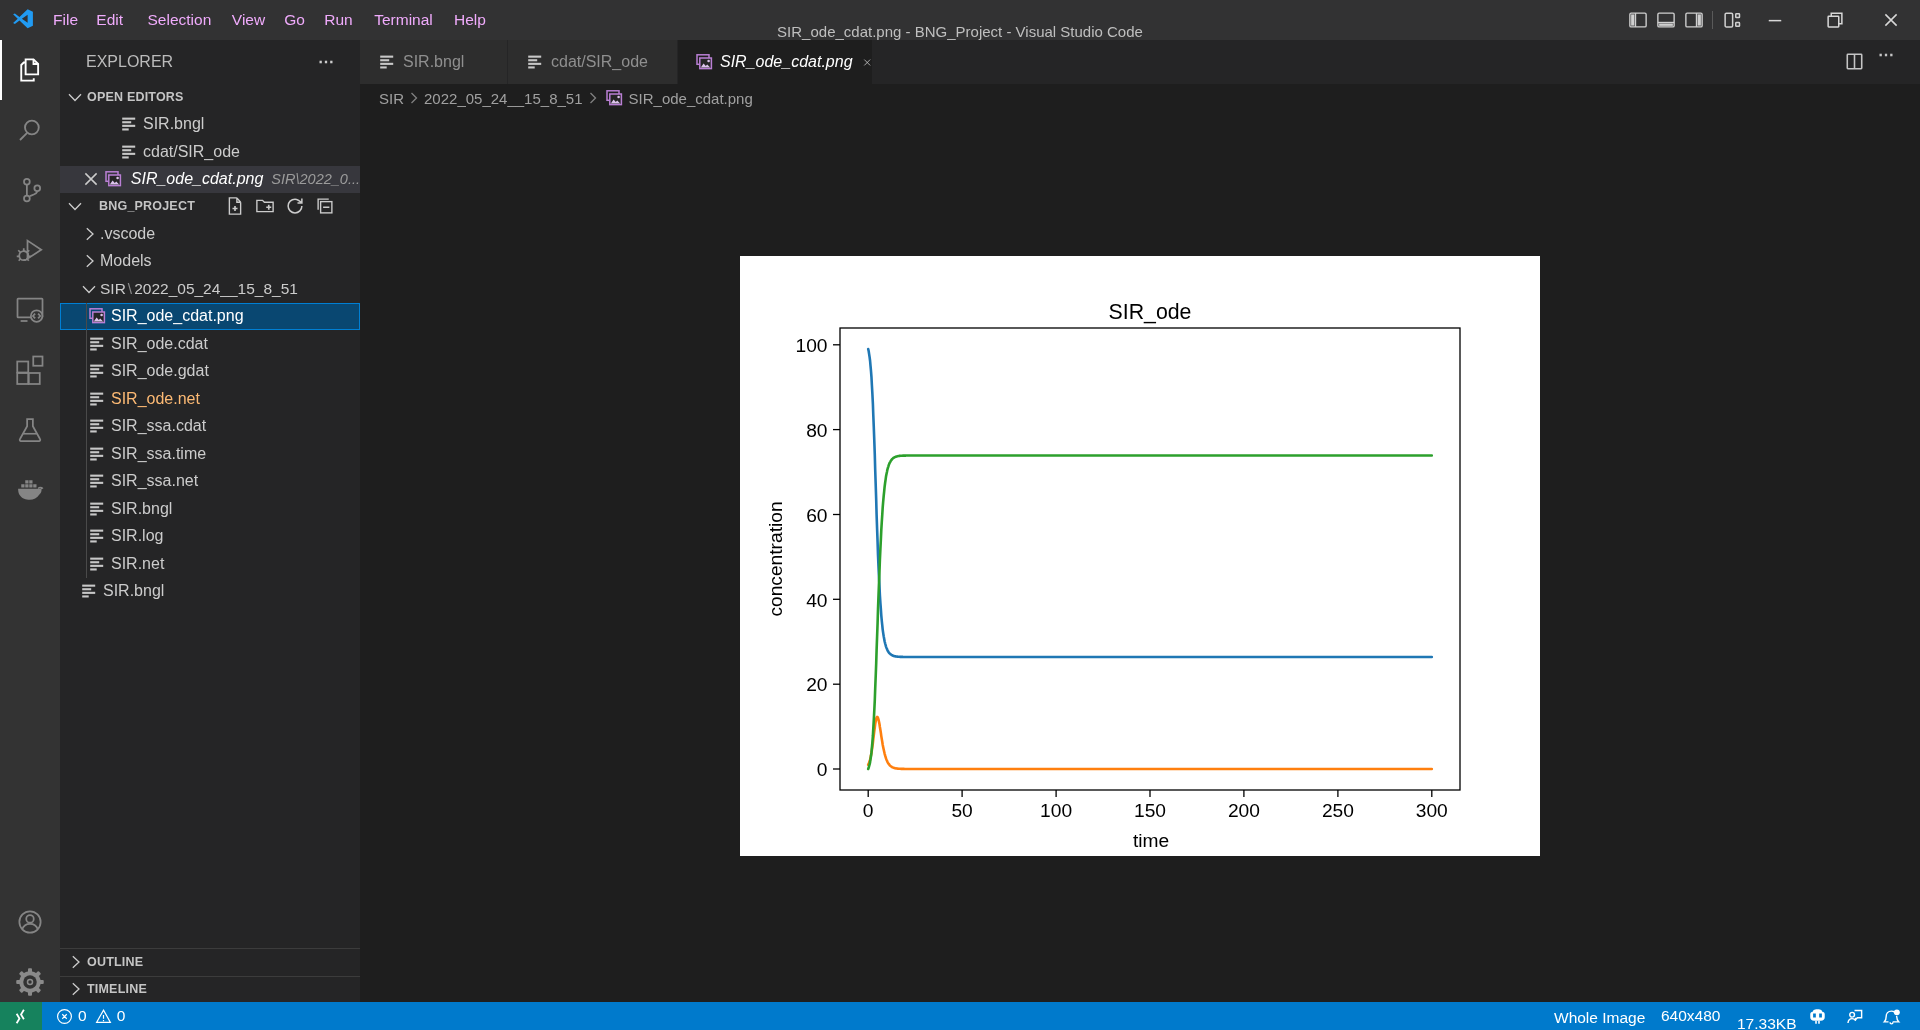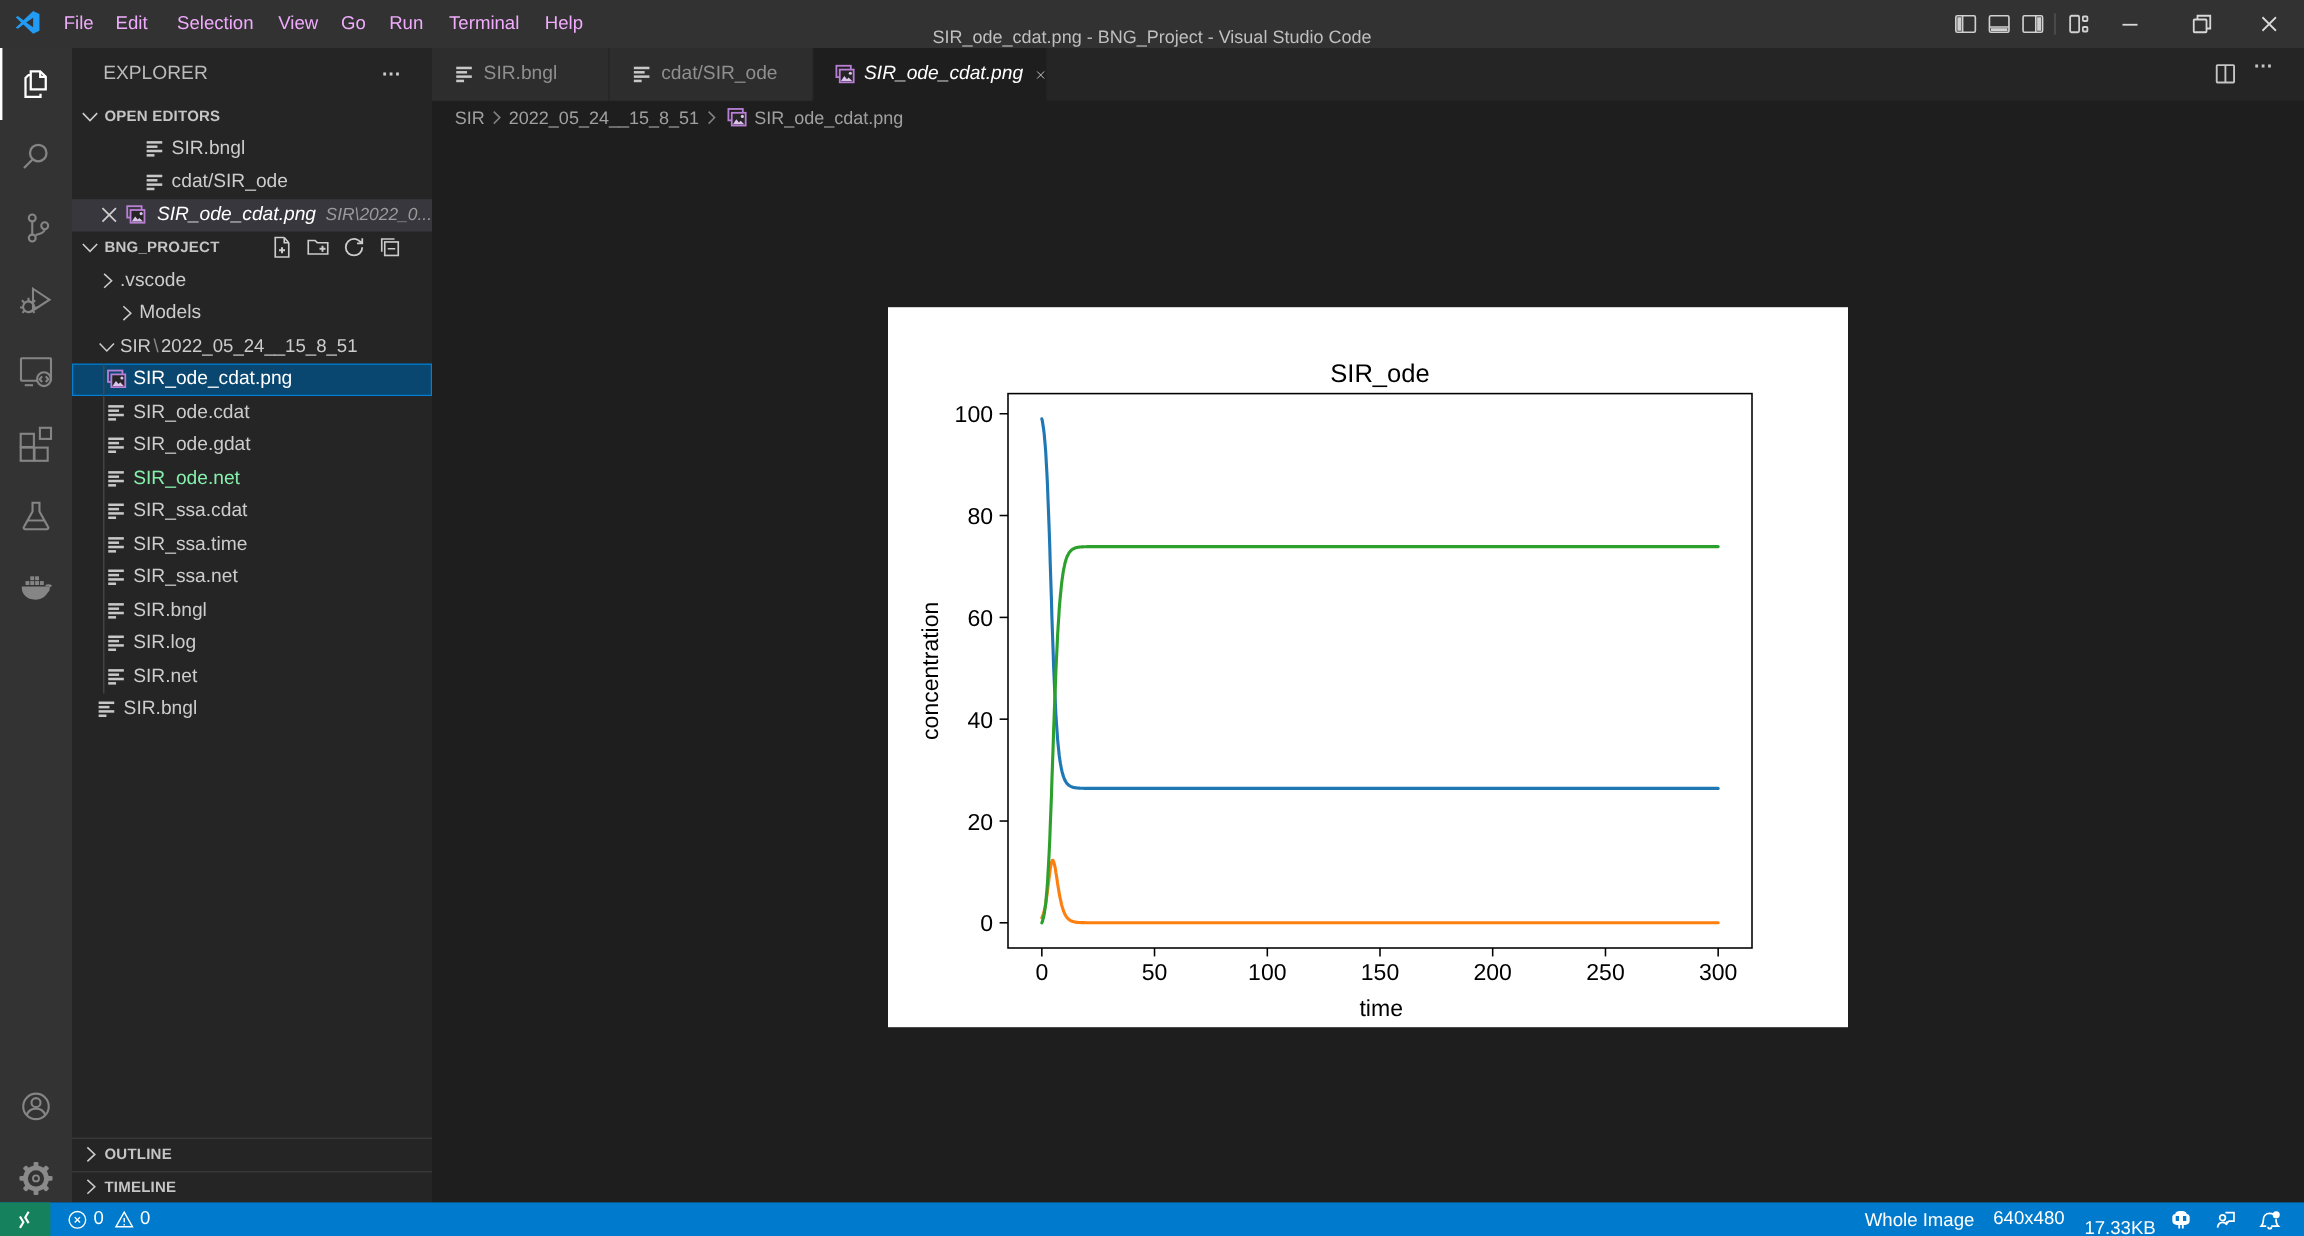--- a/index.html
+++ b/index.html
@@ -205,21 +205,21 @@
         <path d="M6.8 15.6 L9.6 11.4 L11.8 14 L13.2 12.6 L16.2 15.6 Z" fill="#dcc3ec"></path>
         <circle cx="14.6" cy="9" r="1.3" fill="#dcc3ec"></circle>
       </svg>
       <span style="font-style:italic;color:#ffffff">SIR_ode_cdat.png</span>
       <span style="font-style:italic;color:#9b9b9b;font-size:14.5px;margin-left:8px">SIR\2022_0...</span>
     </div>
 <div class="srow shead" style="left:7px;top:152.5px;width:290px">
       <svg class="ic" viewBox="0 0 16 16" width="16" height="16" style="margin:0 3px 0 0" fill="none" stroke="#cccccc" stroke-width="1.3">
         <path d="M2 5.3 L8 11.5 L14 5.3"></path>
       </svg>
-      <span style="margin-left:1px">BNG_PROJECT</span>
+      <span style="margin-left:13px">BNG_PROJECT</span>
       <span style="position:absolute;right:112px;top:3px"><svg viewBox="0 0 16 16" width="20" height="20" fill="none" stroke="#cccccc" stroke-width="1.1">
           <path d="M9.5 1.5 H3.5 V14.5 H12.5 V5 M9.5 1.5 L12.5 5 M9.5 1.5 V5 H12.5"></path>
           <path d="M8 8 V12 M6 10 H10" stroke-width="1.3"></path>
         </svg></span>
       <span style="position:absolute;right:82px;top:3px"><svg viewBox="0 0 16 16" width="20" height="20" fill="none" stroke="#cccccc" stroke-width="1.1">
           <path d="M1.5 3.5 H6 L7.5 5 H14.5 V12.5 H1.5 Z"></path>
           <path d="M11 7 V11 M9 9 H13" stroke-width="1.3"></path>
         </svg></span>
       <span style="position:absolute;right:52px;top:3px"><svg viewBox="0 0 16 16" width="20" height="20" fill="none" stroke="#cccccc" stroke-width="1.2">
           <path d="M13.5 8 A5.5 5.5 0 1 1 8 2.5 C10.5 2.5 12 4 13.5 5.5 M13.5 2 V5.5 H10"></path>
@@ -229,21 +229,21 @@
           <path d="M6.5 9 H11.5 M2.5 11 V2.5 H11"></path>
         </svg></span>
     </div>
 <div class="srow" style="left:0;top:180px;width:300px;">
       <span style="width:21px"></span>
       <svg class="ic" viewBox="0 0 16 16" width="16" height="16" style="margin:0 3px 0 0" fill="none" stroke="#cccccc" stroke-width="1.3">
         <path d="M5.8 2.2 L12 8 L5.8 13.8"></path>
       </svg>
       <span style="color:#cccccc">.vscode</span>
     </div>
-<div class="srow" style="left:16px;top:207.5px;width:300px;">
+<div class="srow" style="left:0;top:207.5px;width:300px;">
       <span style="width:21px"></span>
       <svg class="ic" viewBox="0 0 16 16" width="16" height="16" style="margin:0 3px 0 0" fill="none" stroke="#cccccc" stroke-width="1.3">
         <path d="M5.8 2.2 L12 8 L5.8 13.8"></path>
       </svg>
       <span style="color:#cccccc">Models</span>
     </div>
 <div class="srow" style="left:0;top:235.0px;width:300px;">
       <span style="width:21px"></span>
       <svg class="ic" viewBox="0 0 16 16" width="16" height="16" style="margin:0 3px 0 0" fill="none" stroke="#cccccc" stroke-width="1.3">
         <path d="M2 5.3 L8 11.5 L14 5.3"></path>
@@ -287,21 +287,21 @@
 <div class="srow" style="left:0;top:345.0px;width:300px;">
       <span style="width:27px"></span>
       <svg class="ic" viewBox="0 0 20 20" width="20" height="20" style="margin-right:4px">
         <g fill="#c8c8c8">
           <rect x="3.2" y="3.6" width="13" height="2.1"></rect>
           <rect x="3.2" y="7.2" width="9" height="2.1"></rect>
           <rect x="3.2" y="10.8" width="13" height="2.1"></rect>
           <rect x="3.2" y="14.4" width="6.5" height="2.1"></rect>
         </g>
       </svg>
-      <span style="color:#86efac">SIR_ode.net</span>
+      <span style="color:#fdba74">SIR_ode.net</span>
     </div>
 <div class="srow" style="left:0;top:372.5px;width:300px;">
       <span style="width:27px"></span>
       <svg class="ic" viewBox="0 0 20 20" width="20" height="20" style="margin-right:4px">
         <g fill="#c8c8c8">
           <rect x="3.2" y="3.6" width="13" height="2.1"></rect>
           <rect x="3.2" y="7.2" width="9" height="2.1"></rect>
           <rect x="3.2" y="10.8" width="13" height="2.1"></rect>
           <rect x="3.2" y="14.4" width="6.5" height="2.1"></rect>
         </g>

